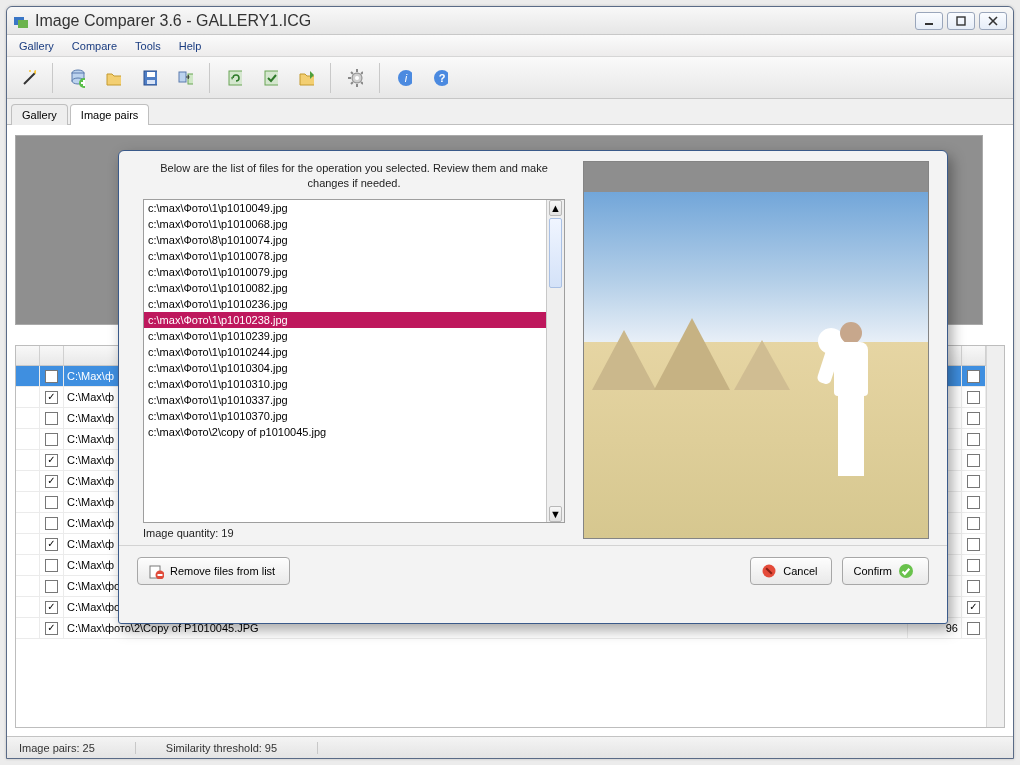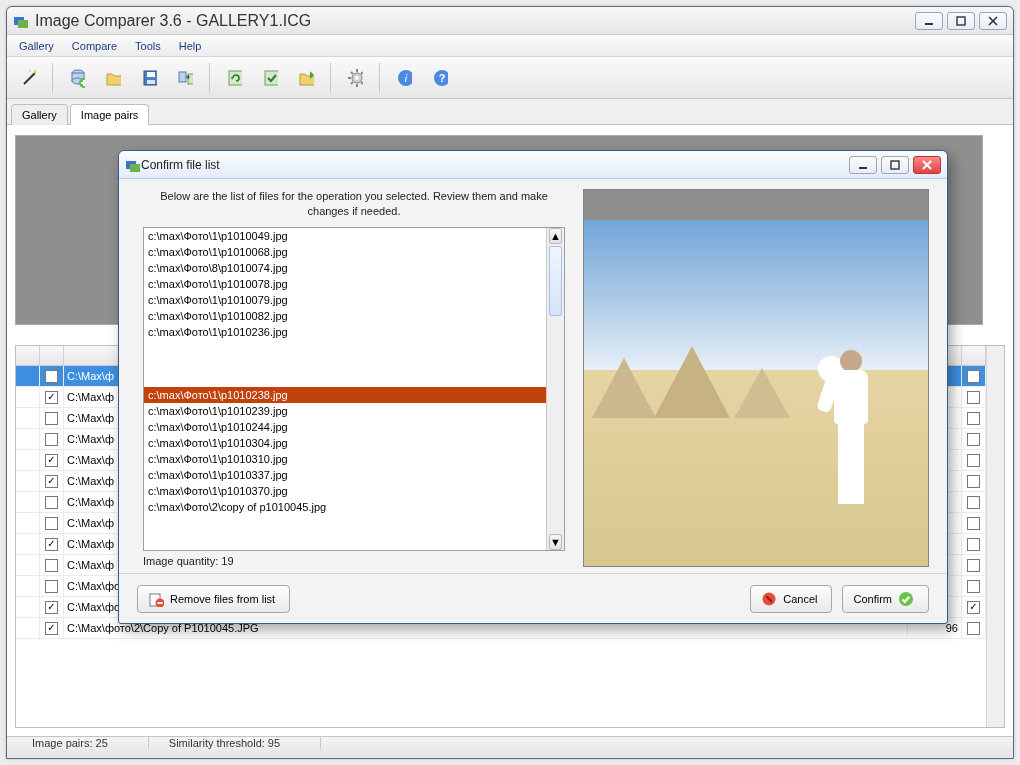--- a/index.html
+++ b/index.html
@@ -32,34 +32,34 @@
 .table-hdr .hc { border-right: 1px solid #d0d0d0; }
 .table-body { overflow: auto; height: calc(100% - 20px); }
 .trow { display: flex; height: 21px; align-items: center; }
 .trow:nth-child(even){ background: #fff; }
 .trow .cell { border-right: 1px solid #ebebeb; border-bottom: 1px solid #ebebeb; height: 100%; display: flex; align-items: center; padding: 0 3px; overflow: hidden; white-space: nowrap; }
 .trow.sel { background: #3f8fe0; color: #fff; }
 .chk { width: 13px; height: 13px; border: 1px solid #777; background: #fff; display: inline-flex; align-items: center; justify-content: center; font-size: 10px; line-height: 1; }
 .chk.checked::after { content: "✓"; color: #000; font-size: 10px; }
 .scroll-v { position: absolute; right: 0; top: 0; bottom: 0; width: 18px; background: #efefef; border-left: 1px solid #d6d6d6; }
 
-.statusbar { height: 22px; background: linear-gradient(#f4f4f4,#e4e4e4); border-top: 1px solid #c3c3c3; display: flex; align-items: flex-start; padding: 0 25px; gap: 20px; color: #333; }
+.statusbar { height: 22px; background: linear-gradient(#f4f4f4,#e4e4e4); border-top: 1px solid #c3c3c3; display: flex; align-items: center; padding: 0 12px; gap: 30px; color: #333; }
 .statusbar .sb-cell { padding-right: 40px; border-right: 1px solid #c8c8c8; }
 
 
 .dialog { position: absolute; left: 118px; top: 150px; width: 830px; height: 474px; background: #f3f3f3; border: 1px solid #3a5a8a; border-radius: 6px 6px 3px 3px; box-shadow: 4px 6px 14px rgba(0,0,0,0.35); }
 .dialog .d-titlebar { height: 28px; background: linear-gradient(#fafcff,#e3ecfa); border-bottom: 1px solid #bcc9dd; border-radius: 6px 6px 0 0; display: flex; align-items: center; padding: 0 6px; }
 .dialog .d-title { flex: 1; color: #222; font-size: 12px; }
 .dialog .d-body { display: flex; height: calc(100% - 28px - 50px); }
 .dialog .d-left { flex: 1; padding: 10px 12px 6px 24px; display: flex; flex-direction: column; }
 .dialog .d-instr { text-align: center; color: #222; line-height: 1.35; margin-bottom: 8px; }
 .dialog .d-list { flex: 1; border: 1px solid #9e9e9e; background: #fff; position: relative; overflow: hidden; }
 .dialog .d-list-inner { position: absolute; left: 0; top: 0; right: 18px; bottom: 0; overflow: hidden; }
 .dialog .d-list .li { padding: 1px 4px; color: #000; white-space: nowrap; height: 16px; line-height: 15px; }
-.dialog .d-list .li.selected { background: #c2410c; color: #fff; margin-top: 47px; }
+.dialog .d-list .li.selected { background: #be185d; color: #fff; }
 .dialog .d-list-scroll { position: absolute; right: 0; top: 0; bottom: 0; width: 18px; background: #efefef; border-left: 1px solid #c8c8c8; }
 .dialog .d-list-scroll .thumb { position: absolute; left: 2px; right: 2px; top: 18px; height: 70px; background: linear-gradient(#f0f5ff,#d4e2f8); border: 1px solid #a9c0e4; border-radius: 2px; }
 .dialog .d-list-scroll .arr { position: absolute; left: 2px; right: 2px; height: 16px; background: linear-gradient(#f7f7f7,#e2e2e2); border: 1px solid #b8b8b8; border-radius: 2px; display:flex; align-items:center; justify-content:center; }
 .dialog .d-qty { margin-top: 4px; color: #222; }
 .dialog .d-right { width: 370px; padding: 10px 18px 6px 6px; display: flex; }
 .dialog .d-preview { flex: 1; border: 1px solid #848484; background: #8e8e8e; position: relative; overflow: hidden; }
 .dialog .d-preview .sky { position: absolute; left: 0; top: 30px; right: 0; height: 150px; background: linear-gradient(#72a6d9,#b4cfe8 60%,#e8eff7); }
 .dialog .d-preview .sand { position: absolute; left: 0; top: 180px; right: 0; bottom: 0; background: linear-gradient(#e6d5a3,#d6c78f); }
 .dialog .d-preview .pyr { position: absolute; bottom: 148px; width: 0; height: 0; border-style: solid; }
 .dialog .d-preview .p1 { left: 8px; border-width: 0 32px 60px 32px; border-color: transparent transparent #cbb88c transparent; }
@@ -422,47 +422,20 @@
     </div>
   </div>
 
   <div class="statusbar">
     <span class="sb-cell">Image pairs: 25</span>
     <span class="sb-cell">Similarity threshold: 95</span>
   </div>
 </div>
 
 <div class="dialog">
-  <div class="d-titlebar">
-    <span class="tb-icon">
-        <svg width="16" height="16">
-          <rect x="1" y="4" width="10" height="8" fill="#3a76c6"></rect>
-          <rect x="5" y="7" width="10" height="8" fill="#6bb34d"></rect>
-        </svg>
-      </span>
-    <span class="d-title">Confirm file list</span>
-    <div class="win-btns">
-      <div class="win-btn">
-          <svg width="10" height="10">
-            <line x1="1" y1="8" x2="9" y2="8" stroke="#333" stroke-width="2"></line>
-          </svg>
-        </div>
-      <div class="win-btn">
-          <svg width="10" height="10">
-            <rect x="1" y="1" width="8" height="8" fill="none" stroke="#333" stroke-width="1.4"></rect>
-          </svg>
-        </div>
-      <div class="win-btn close-red">
-          <svg width="12" height="10">
-            <line x1="2" y1="1" x2="10" y2="9" stroke="#fff" stroke-width="2"></line>
-            <line x1="10" y1="1" x2="2" y2="9" stroke="#fff" stroke-width="2"></line>
-          </svg>
-        </div>
-    </div>
-  </div>
   <div class="d-body">
     <div class="d-left">
       <div class="d-instr">Below are the list of files for the operation you selected. Review them and make changes if needed.</div>
       <div class="d-list">
         <div class="d-list-inner" id="flist">
             <div class="li">c:\max\Фото\1\p1010049.jpg</div>
             <div class="li">c:\max\Фото\1\p1010068.jpg</div>
             <div class="li">c:\max\Фото\8\p1010074.jpg</div>
             <div class="li">c:\max\Фото\1\p1010078.jpg</div>
             <div class="li">c:\max\Фото\1\p1010079.jpg</div>

